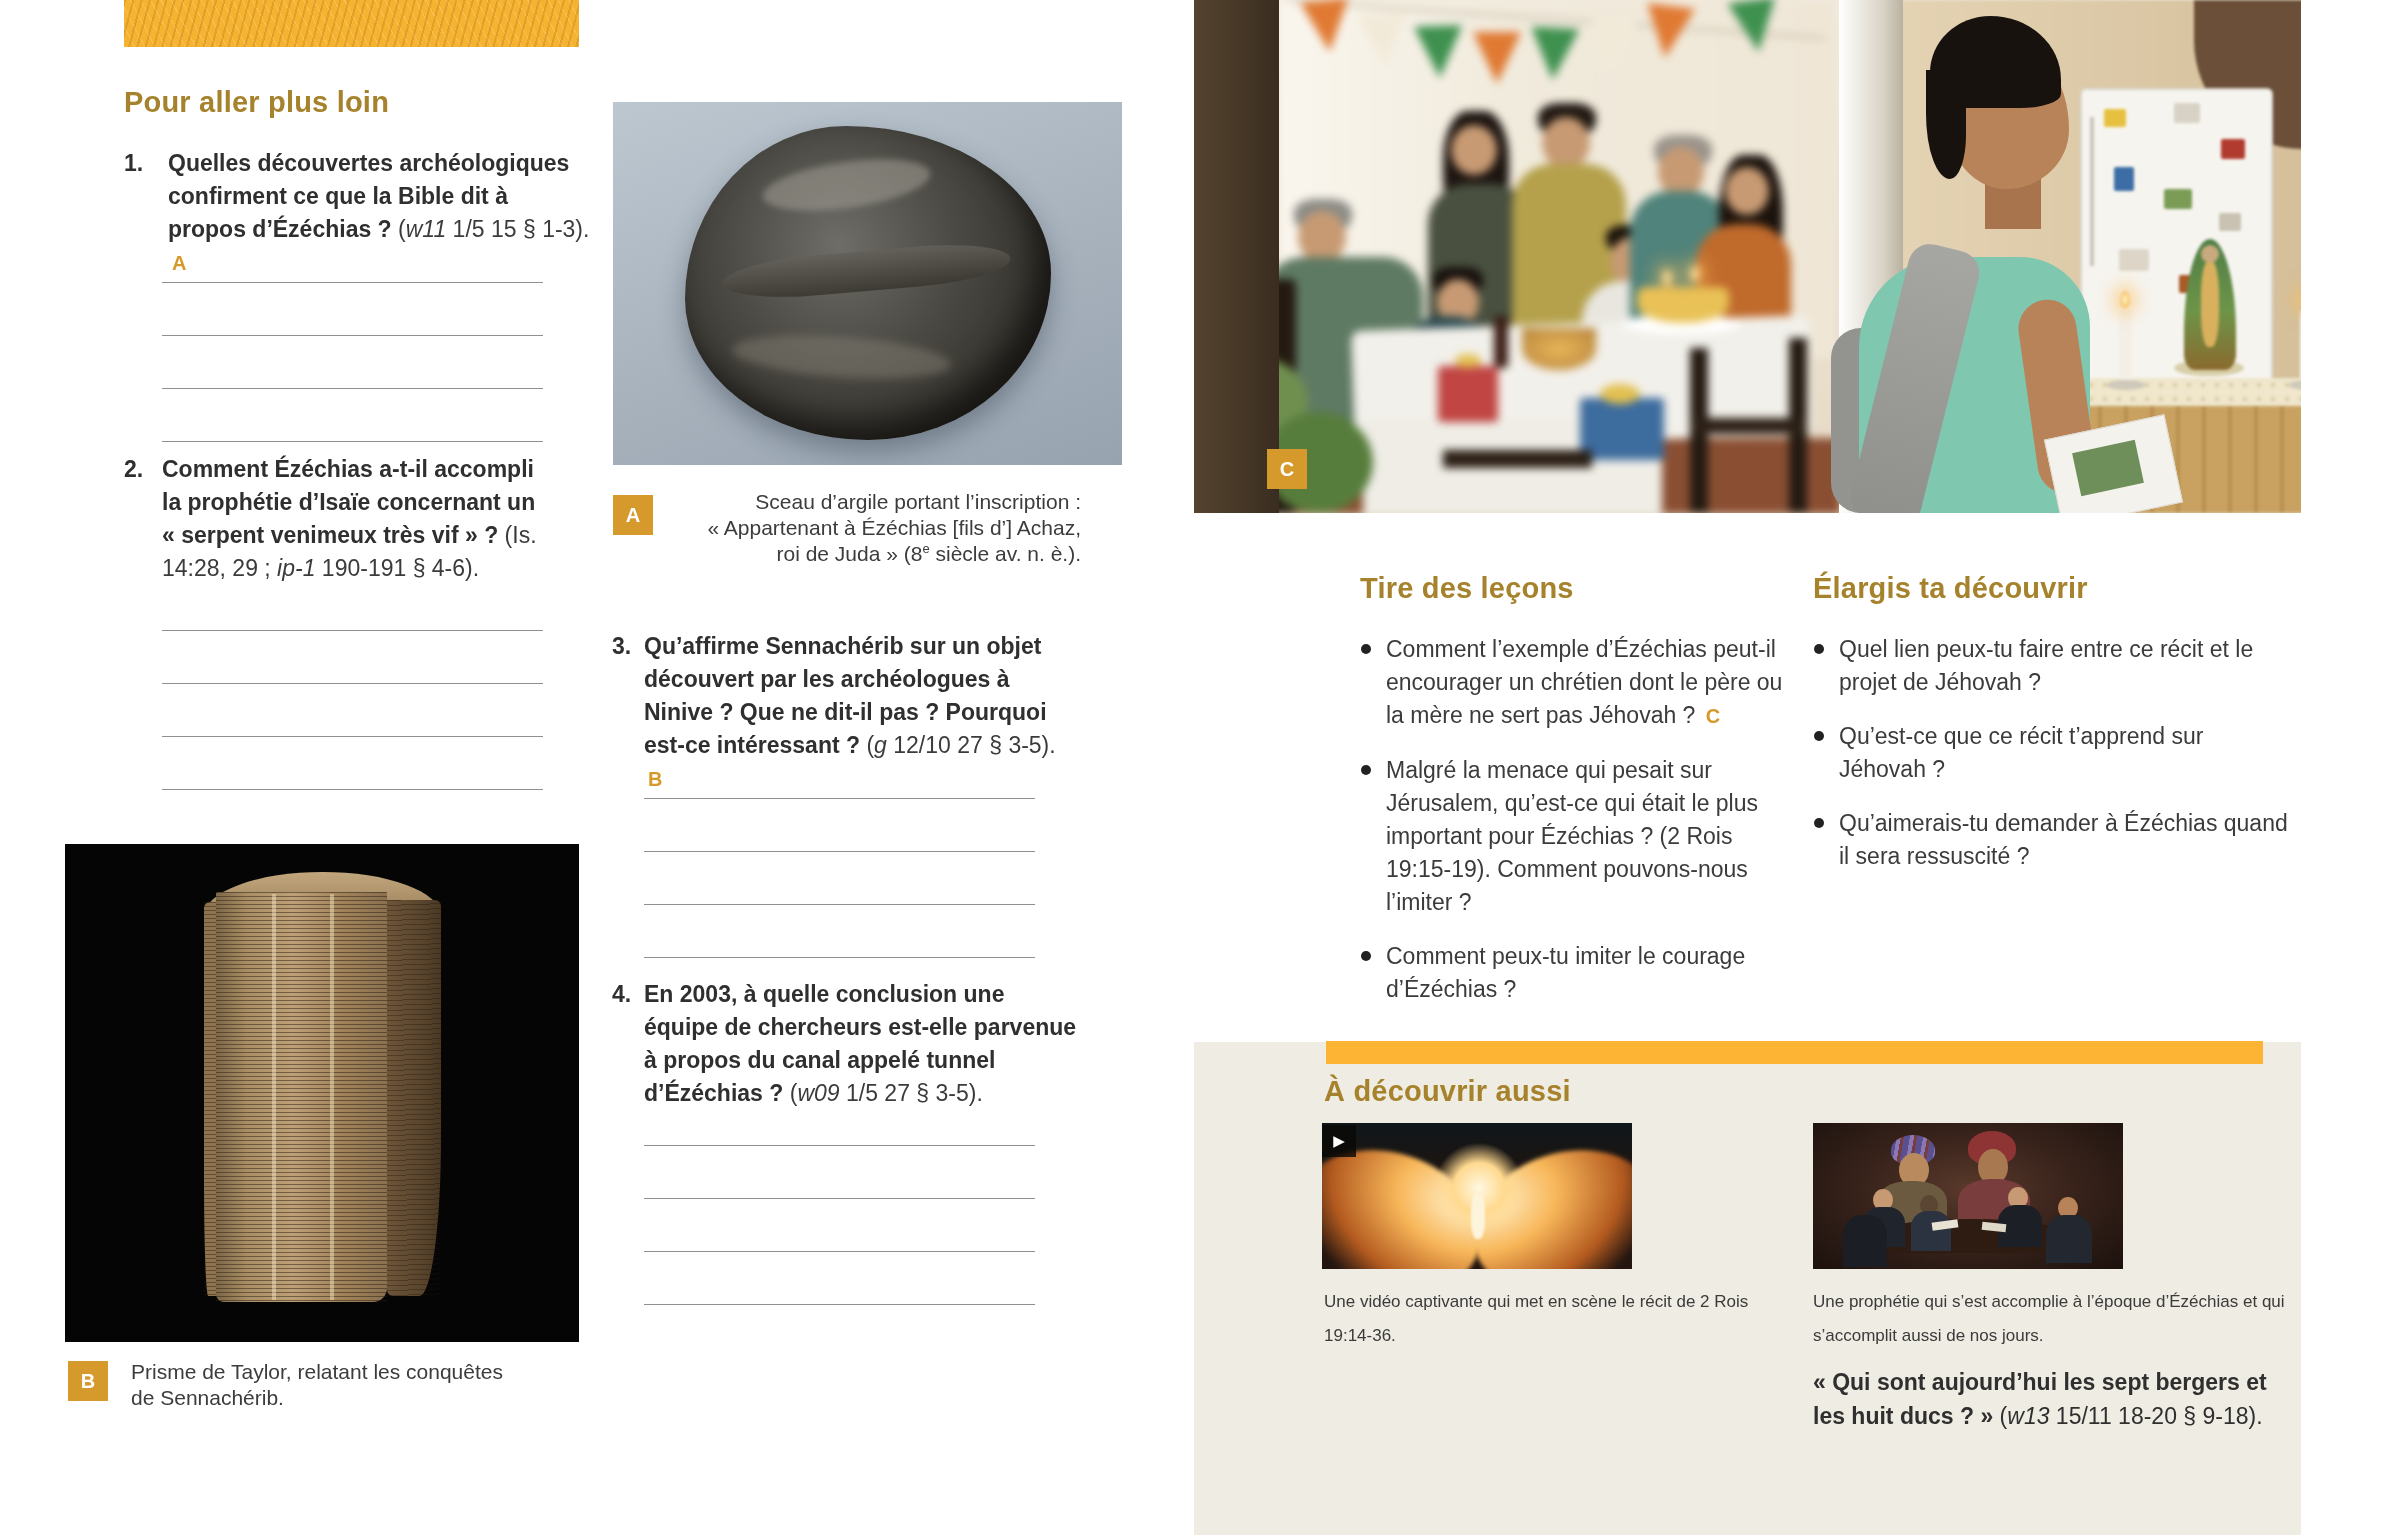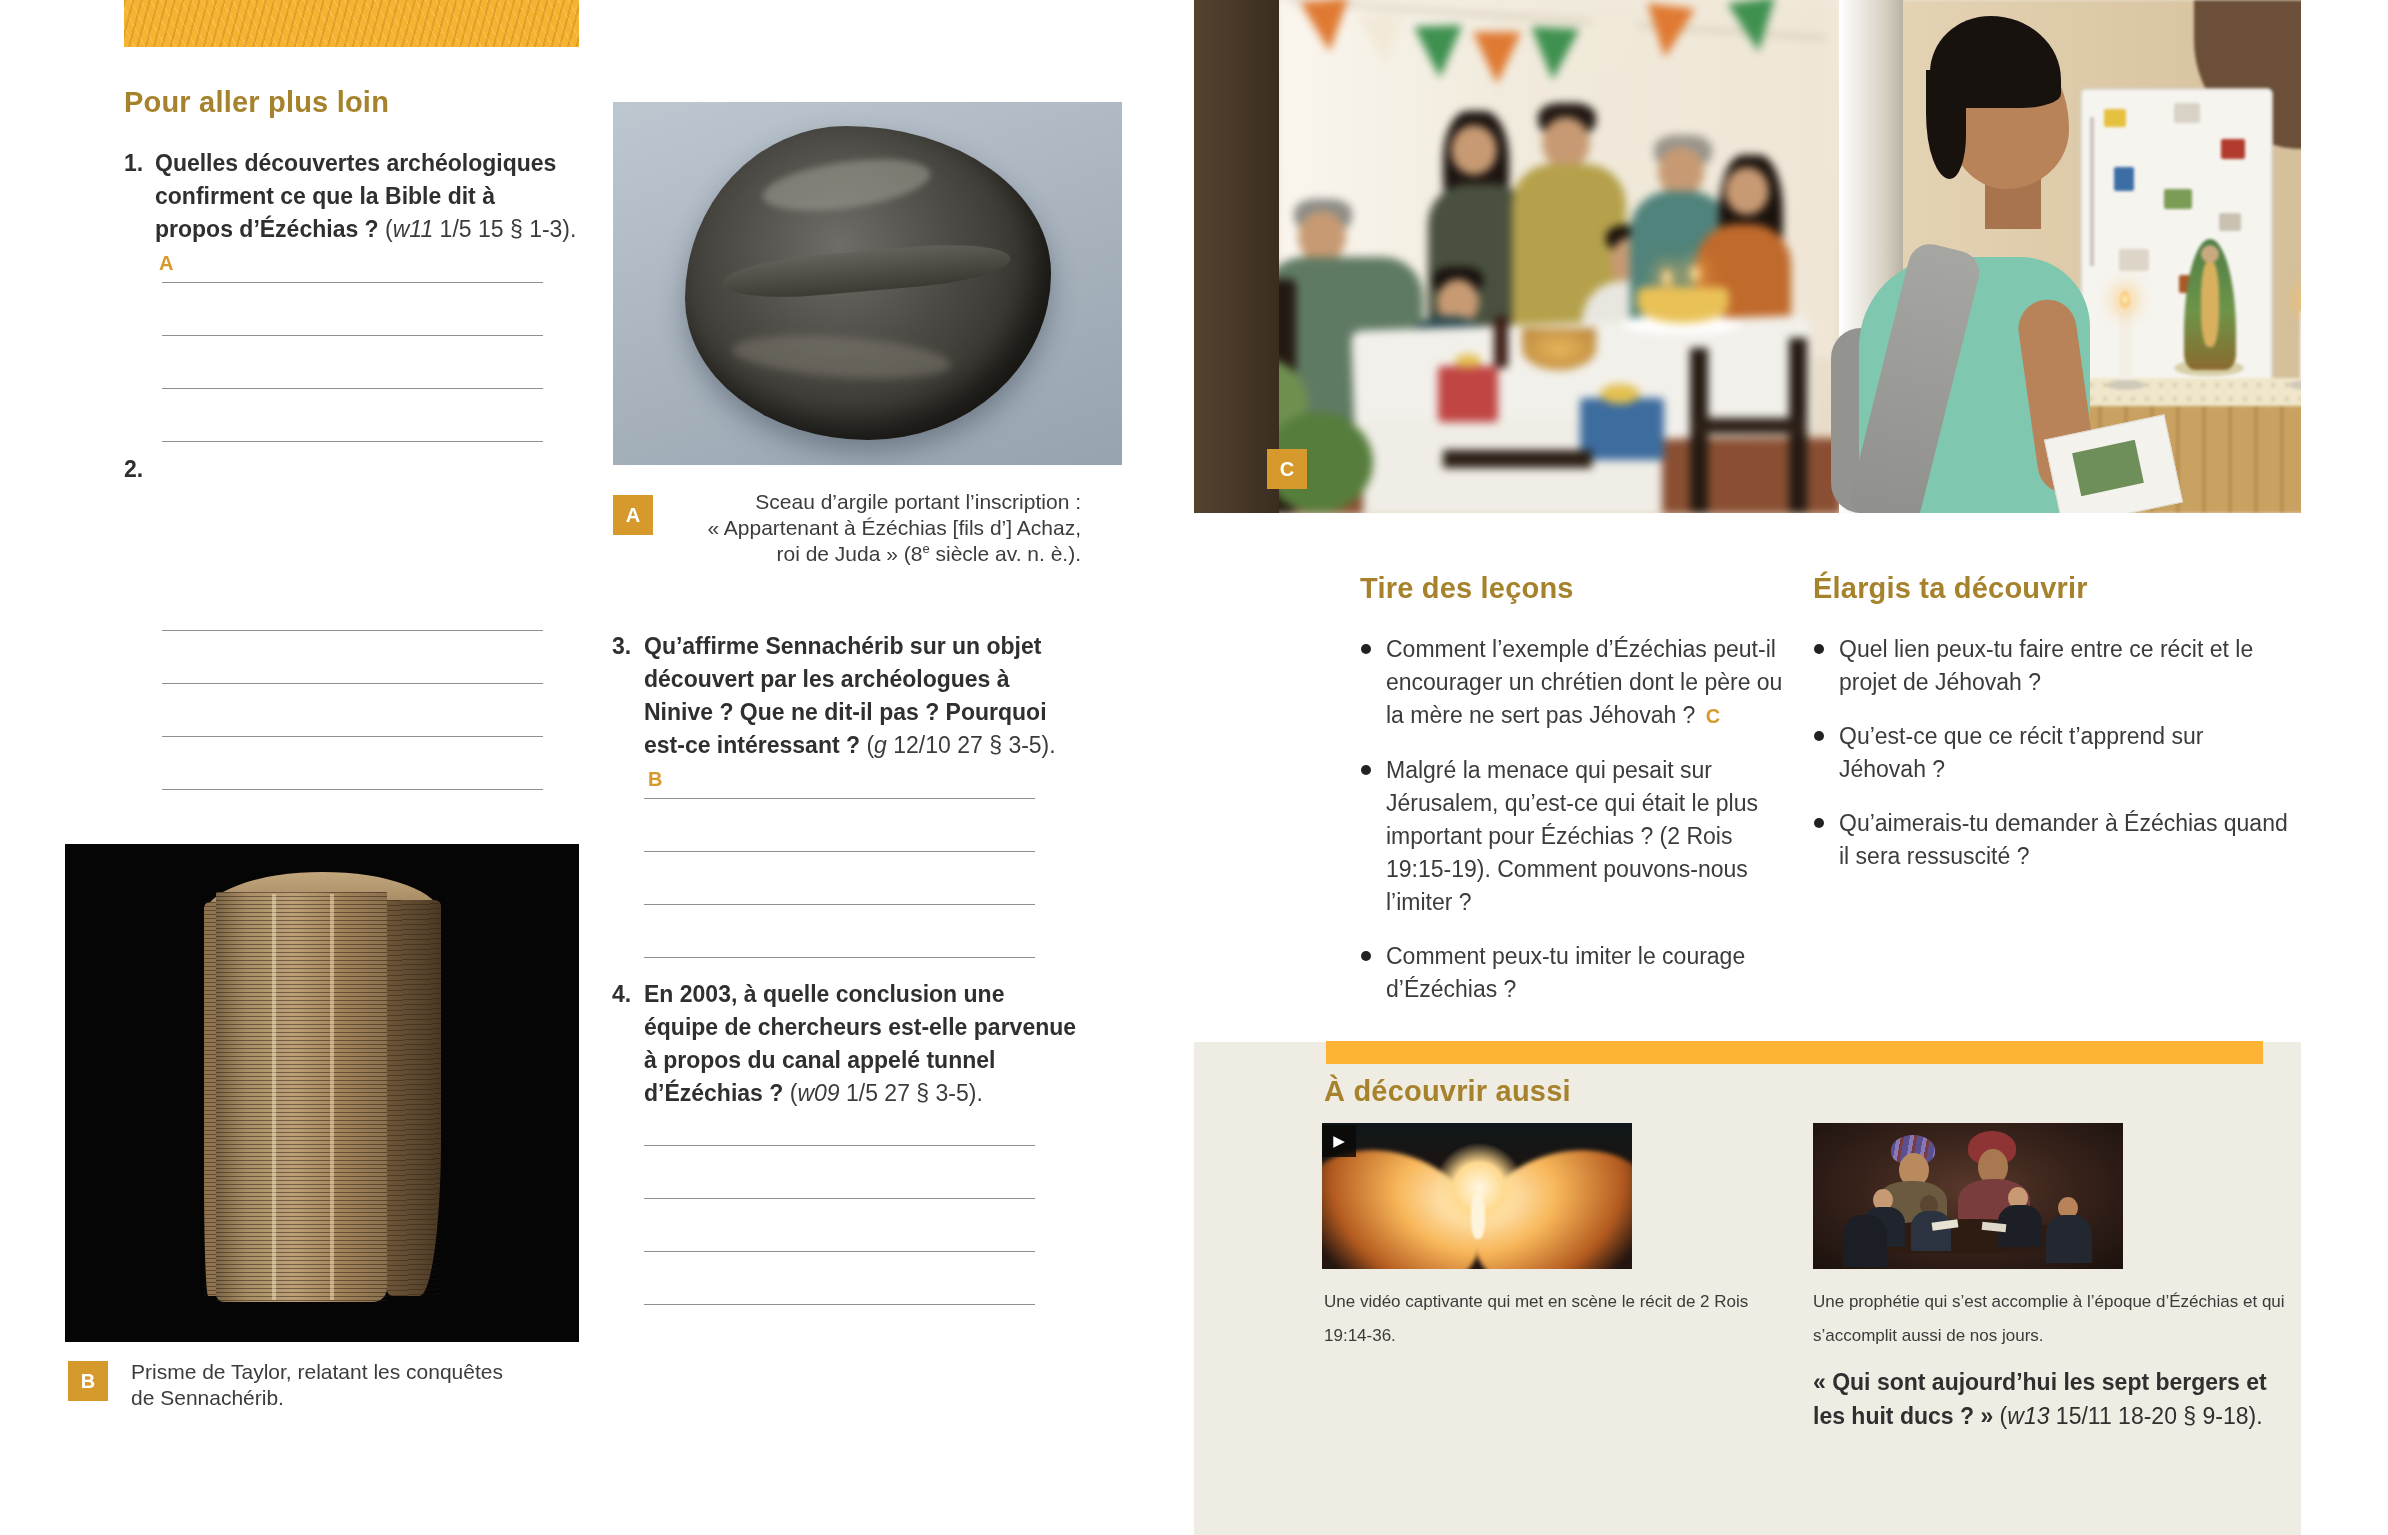--- a/index.html
+++ b/index.html
@@ -99,31 +99,32 @@
 <body>
 
 <div id="canvas">
 
   <div class="abs band"></div>
 
   <div class="abs gold-title" style="left:124px;top:86px;">Pour aller plus loin</div>
 
   <div class="abs q" style="left:124px;top:147px;width:468px;">
     <span class="qnum">1.</span>
-    <span class="qtext" style="margin-left:31px;width:422px;"><b>Quelles découvertes archéologiques confirment ce que la Bible dit à propos d’Ézéchias ? </b><span class="ref"><span>(</span><i>w11</i><span> 1/5 15 § 1-3). </span></span><span class="fmark">A</span></span>
+    <span class="qtext" style="margin-left:44px;width:422px;"><b>Quelles découvertes archéologiques confirment ce que la Bible dit à propos d’Ézéchias ? </b><span class="ref"><span>(</span><i>w11</i><span> 1/5 15 § 1-3). </span></span><span class="fmark">A</span></span>
   </div>
   <div class="answers" style="left:162px;top:230px;width:381px;">
     <div class="answer-line"></div>
     <div class="answer-line"></div>
     <div class="answer-line"></div>
     <div class="answer-line"></div>
   </div>
 
   <div class="abs q" style="left:124px;top:453px;width:428px;">
     <span class="qnum">2.</span>
+    <span class="qtext" style="margin-left:38px;width:376px;"><b>Comment Ézéchias a-t-il accompli la prophétie d’Isaïe concernant un « serpent venimeux très vif » ? </b><span class="ref"><span>(Is. 14:28, 29 ; </span><i>ip-1</i><span> 190-191 § 4-6).</span></span></span>
   </div>
   <div class="answers" style="left:162px;top:578px;width:381px;">
     <div class="answer-line"></div>
     <div class="answer-line"></div>
     <div class="answer-line"></div>
     <div class="answer-line"></div>
   </div>
 
   <div class="abs prism">
     <div class="prism-top"></div>

